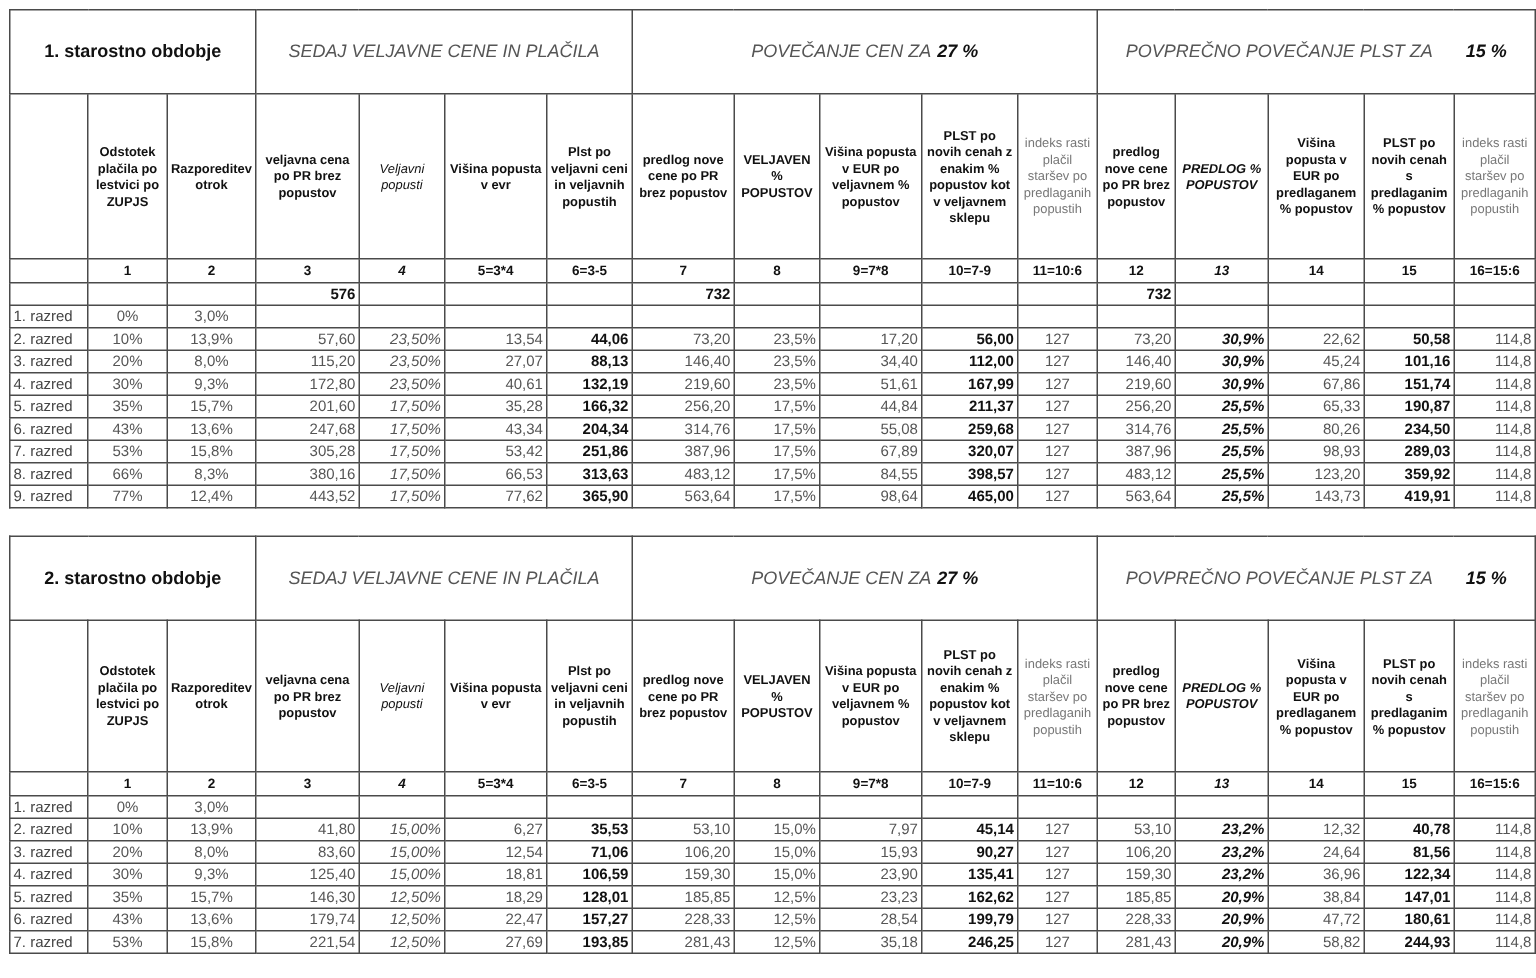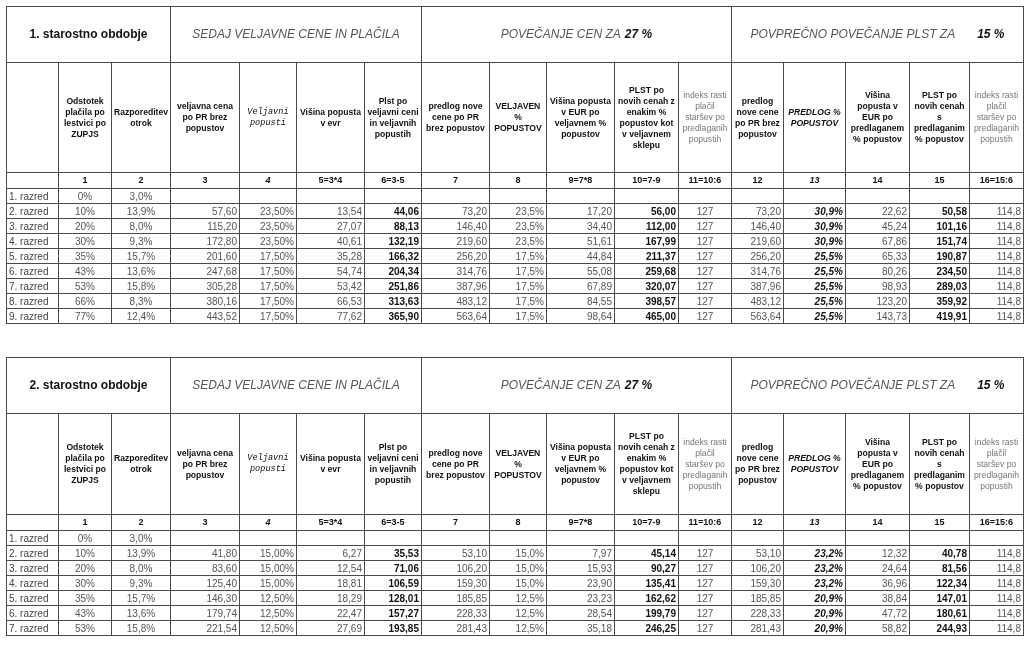--- a/index.html
+++ b/index.html
@@ -6,33 +6,33 @@
   body { width:1024px; height:652px; overflow:hidden; position:relative;
          font-family:"Liberation Sans", "DejaVu Sans", sans-serif; color:#111; }
   .sheet { position:absolute; left:6px; }
   table { border-collapse:collapse; table-layout:fixed; }
   td { border:1px solid #4a4a4a; padding:0 2px; font-size:9.5px; line-height:11px; overflow:hidden; white-space:nowrap; }
   .title-row td { height:55px; text-align:center; font-size:12px; }
   .title-cell { font-weight:bold; color:#111; font-size:12px; }
   .section-cell { font-style:italic; color:#555; }
   .section-cell b { color:#111; font-style:italic; margin-left:4px; }
   .head-row td { white-space:normal; text-align:center; vertical-align:middle; font-size:8.6px; font-weight:bold; line-height:11px; }
-  .head-row td.it { font-style:italic; font-weight:normal;font-family:Liberation Mono, monospace; }
+  .head-row td.it { font-style:italic; font-weight:normal; }
   .head-row td.itb { font-style:italic; font-weight:bold;margin-left:42px; }
   .head-row td.gray { font-weight:normal; color:#777; }
   .num-row td { text-align:center; font-weight:bold; font-size:9px; height:15px; }
   .num-row td.it { font-style:italic; }
   .base-row td { height:14px; }
   .base-row td.base { text-align:right; font-weight:bold; font-size:10px; }
   .base-row td.base.light { font-weight:normal; color:#444; }
   .data-row td { height:14px; font-size:10px; color:#555; }
   .data-row td.lbl { text-align:left; color:#444; }
   .data-row td.c { text-align:center; }
   .data-row td.r { text-align:right; }
-  .data-row td.it { }
+  .data-row td.it { font-style:italic; }
   .data-row td.b { font-weight:bold; color:#111; }
   .data-row td.bi { font-weight:bold; font-style:italic; color:#111; }
 </style>
 </head>
 <body>
 
 <div id="tables-root">
     <div class="sheet" style="top: 6px;">
       <table>
         <colgroup>
@@ -92,20 +92,39 @@
             <td class="">8</td>
             <td class="">9=7*8</td>
             <td class="">10=7-9</td>
             <td class="">11=10:6</td>
             <td class="">12</td>
             <td class="it">13</td>
             <td class="">14</td>
             <td class="">15</td>
             <td class="">16=15:6</td>
           </tr>
+          <tr class="base-row">
+            <td></td>
+            <td></td>
+            <td></td>
+            <td class="base">576</td>
+            <td></td>
+            <td></td>
+            <td></td>
+            <td class="base">732</td>
+            <td></td>
+            <td></td>
+            <td></td>
+            <td></td>
+            <td class="base">732</td>
+            <td></td>
+            <td></td>
+            <td></td>
+            <td></td>
+          </tr>
           <tr class="data-row">
             <td class="lbl">1. razred</td>
             <td class="c">0%</td>
             <td class="c">3,0%</td>
             <td class="r"></td>
             <td class="r it"></td>
             <td class="r"></td>
             <td class="r b"></td>
             <td class="r"></td>
             <td class="r"></td>
@@ -193,21 +212,21 @@
             <td class="r">65,33</td>
             <td class="r b">190,87</td>
             <td class="r">114,8</td>
           </tr>
           <tr class="data-row">
             <td class="lbl">6. razred</td>
             <td class="c">43%</td>
             <td class="c">13,6%</td>
             <td class="r">247,68</td>
             <td class="r it">17,50%</td>
-            <td class="r">54,74</td>
+            <td class="r">43,34</td>
             <td class="r b">204,34</td>
             <td class="r">314,76</td>
             <td class="r">17,5%</td>
             <td class="r">55,08</td>
             <td class="r b">259,68</td>
             <td class="c">127</td>
             <td class="r">314,76</td>
             <td class="r bi">25,5%</td>
             <td class="r">80,26</td>
             <td class="r b">234,50</td>

